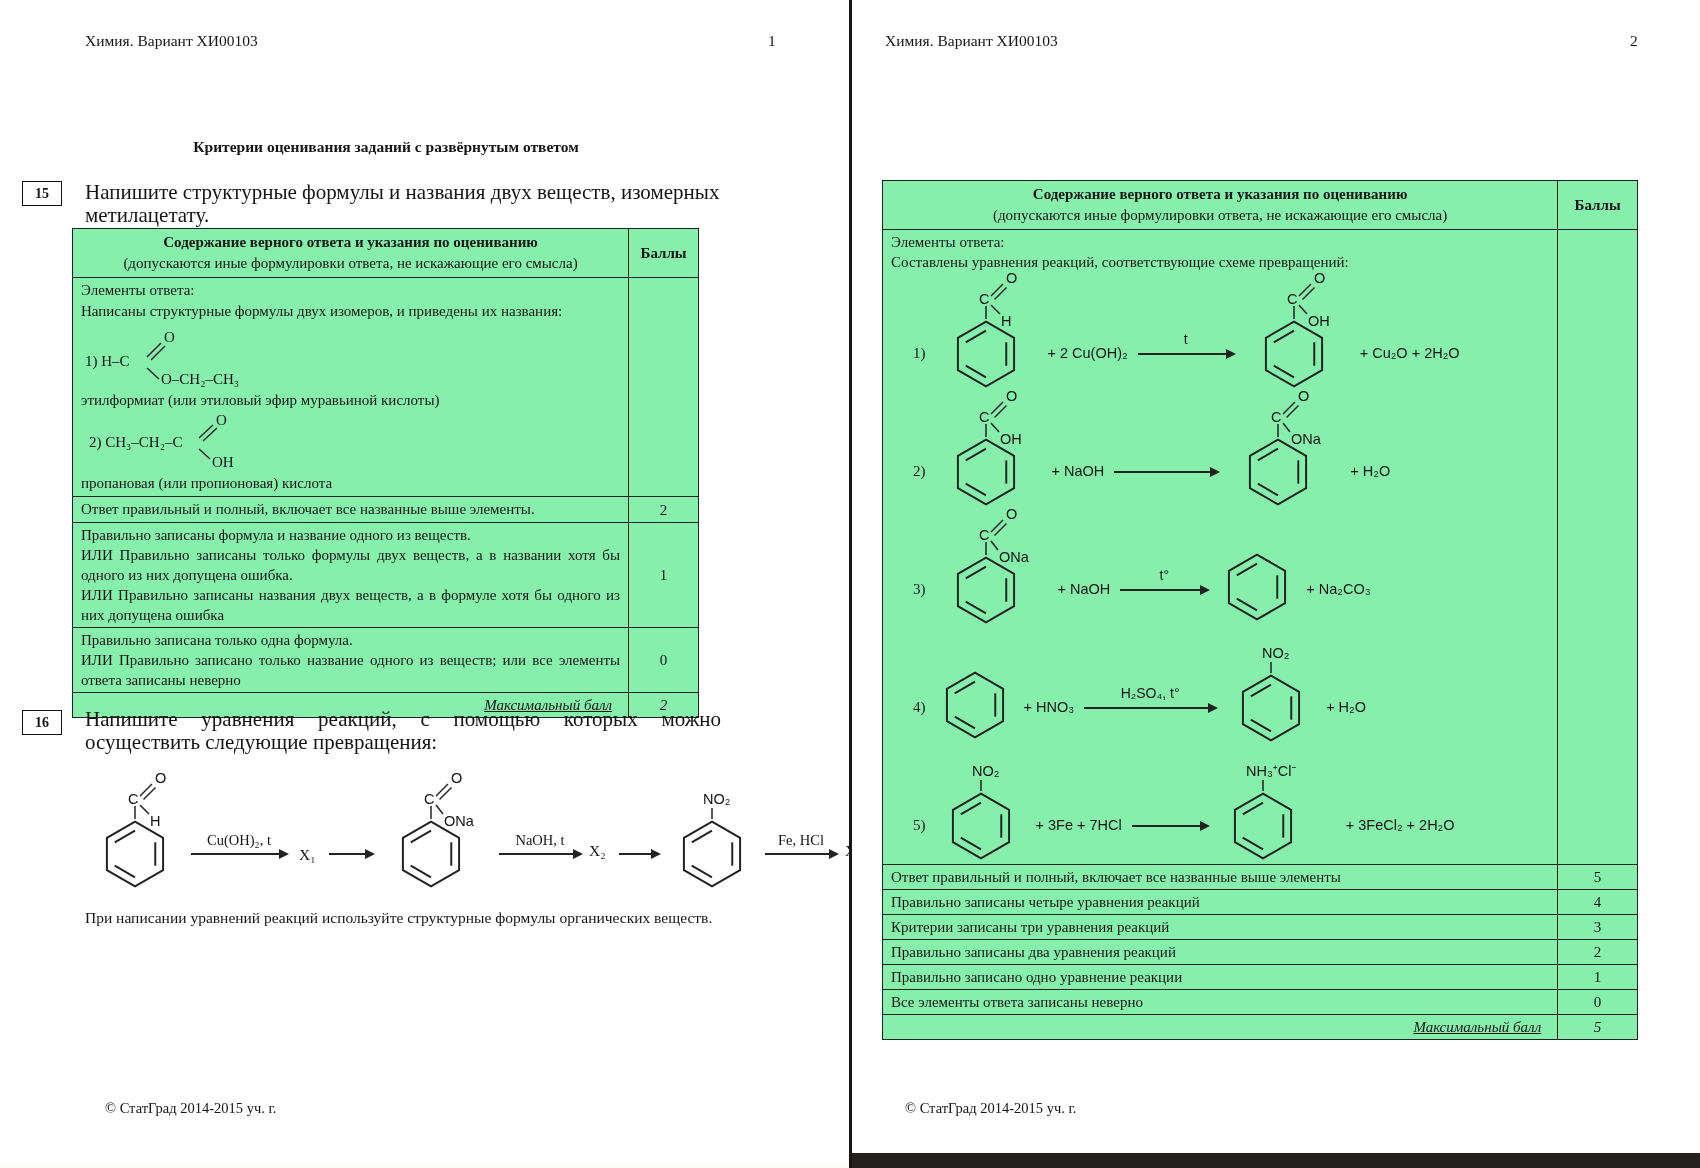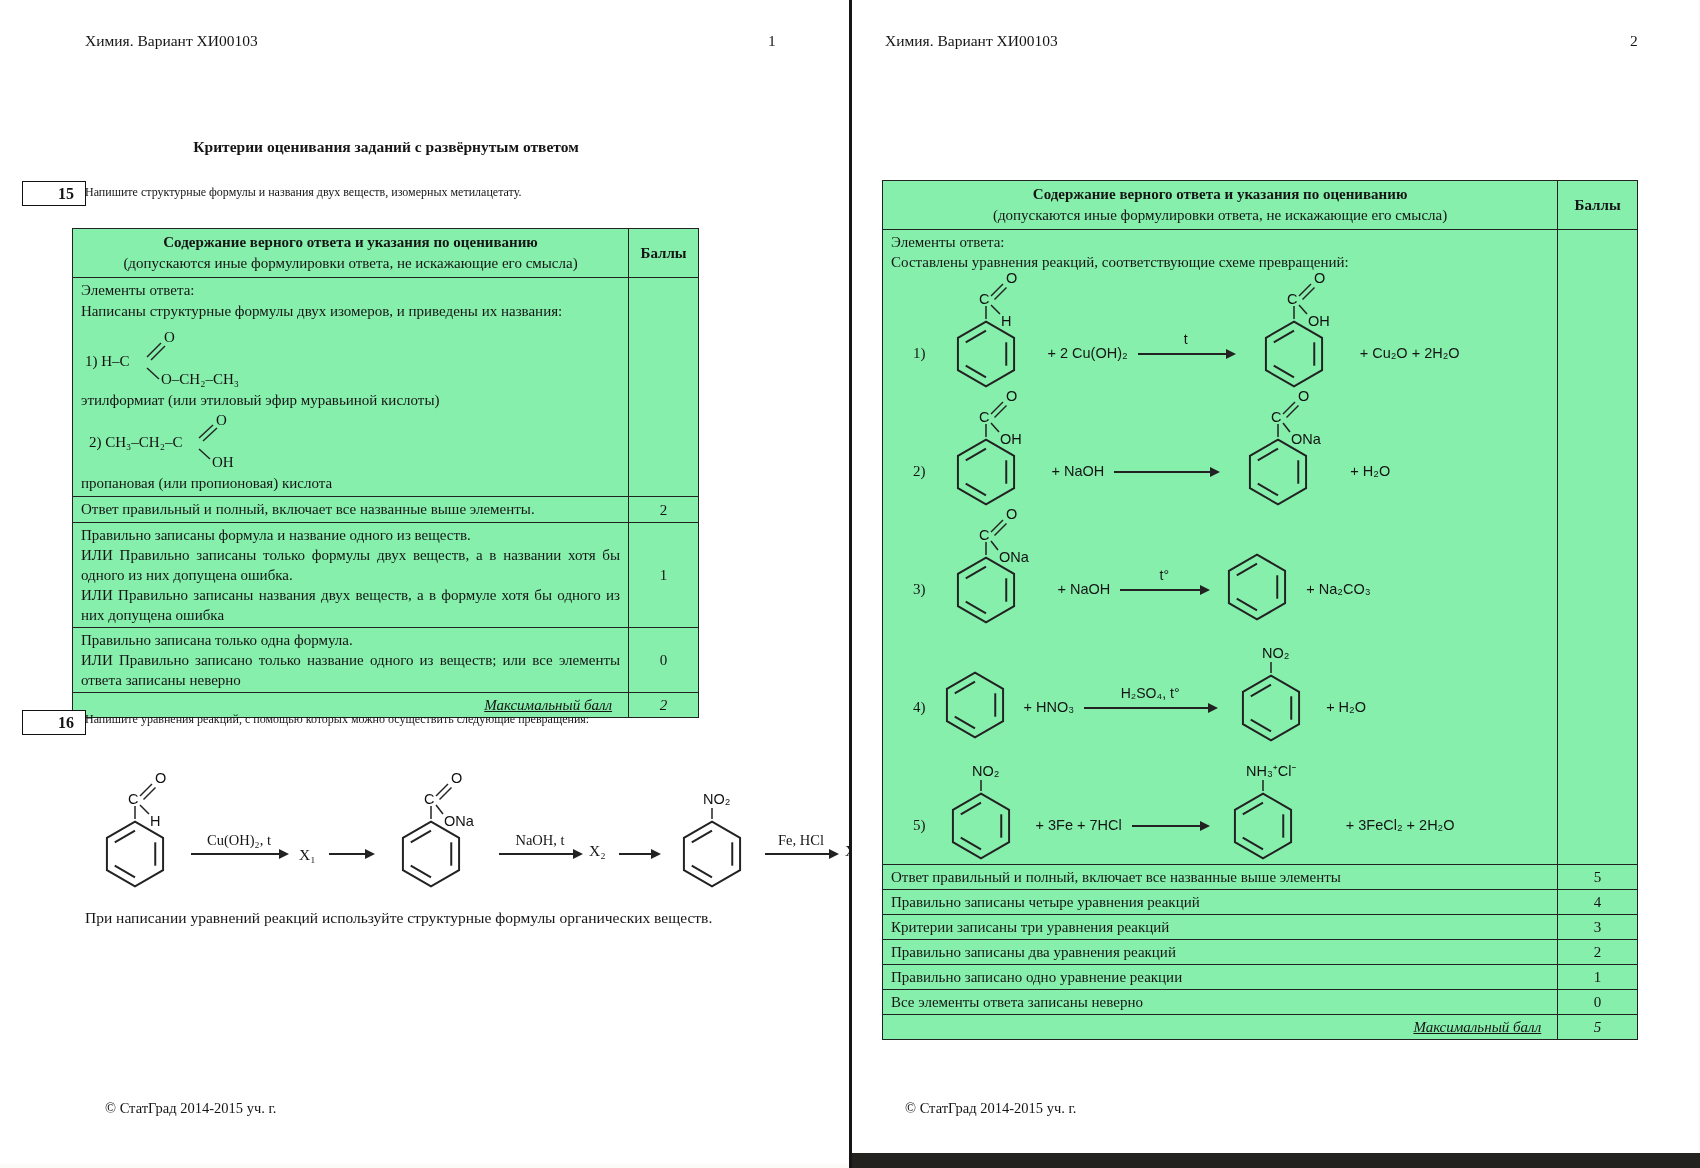--- a/index.html
+++ b/index.html
@@ -16,22 +16,22 @@
 
   .ph-title{position:absolute;top:32px;font-size:15.5px;white-space:nowrap;}
   .ph-num{position:absolute;top:32px;font-size:15.5px;}
   #p1 .ph-title{left:85px;} #p1 .ph-num{left:768px;}
   #p2 .ph-title{left:33px;} #p2 .ph-num{left:778px;}
 
   .sec-title{position:absolute;top:138px;left:72px;width:628px;text-align:center;
     font-weight:bold;font-size:15.5px;}
 
   .taskbox{position:absolute;left:22px;width:38px;height:23px;border:1.7px solid #111;
-    font-weight:bold;text-align:center;line-height:23px;font-size:16px;background:#fff;padding-left:24px;}
-  .prompt{position:absolute;left:85px;width:636px;font-size:12px;line-height:23px;}
+    font-weight:bold;text-align:center;line-height:23px;font-size:14px;background:#fff;}
+  .prompt{position:absolute;left:85px;width:636px;font-size:21px;line-height:23px;}
   .just{text-align:justify;}
 
   table.crit{position:absolute;border-collapse:collapse;background:#86efac;font-size:15px;}
   .t1{left:72px;top:228px;width:627px;}
   .t2{left:30px;top:180px;width:756px;}
   .crit td{border:1.5px solid #222;vertical-align:top;padding:2px 8px;line-height:20px;}
   .crit td.score{text-align:center;vertical-align:middle;padding:1px 2px;}
   .crit tr.th td{text-align:center;vertical-align:middle;padding:3px 6px;line-height:21px;}
   .h1{font-weight:bold;}
   .maxlbl{text-align:right;font-style:italic;padding-right:16px !important;text-decoration:underline;}

